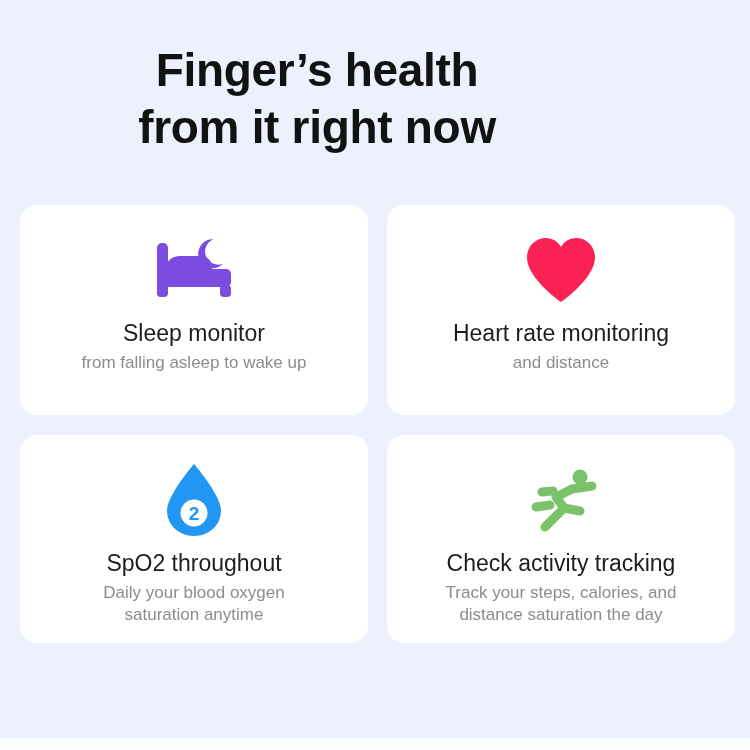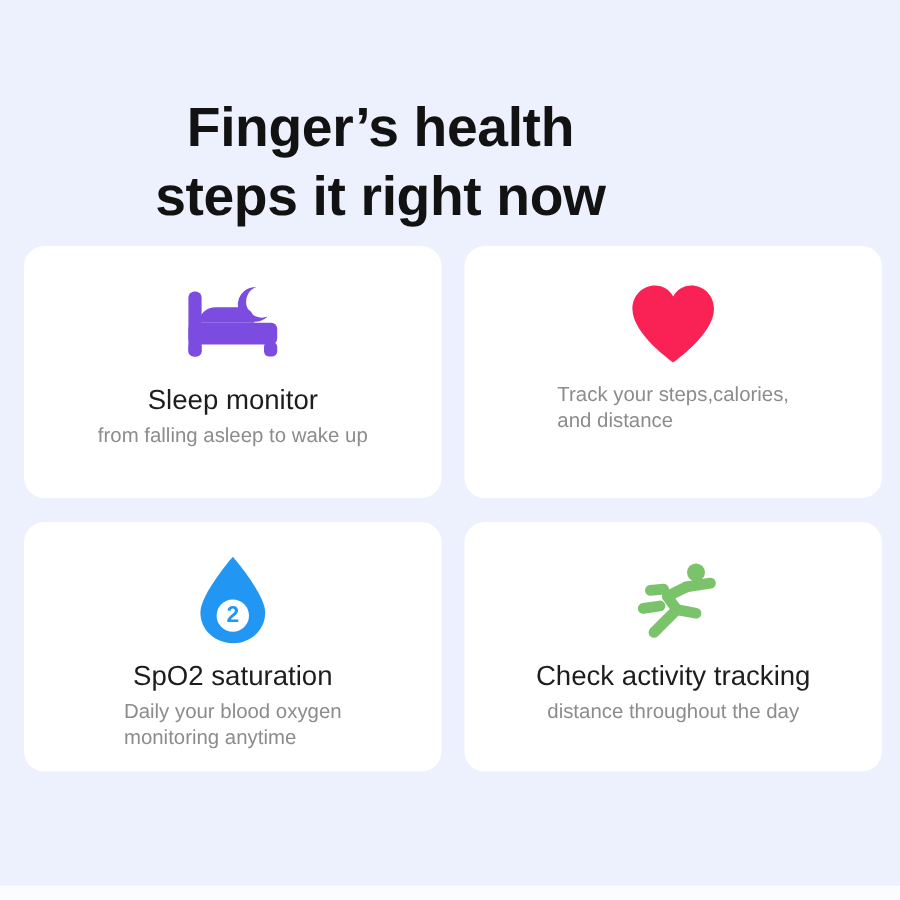--- a/index.html
+++ b/index.html
@@ -36,21 +36,20 @@
     position: absolute;
     top: 42px;
     left: 0;
     width: 634px;
     text-align: center;
     color: #121212;
     font-weight: bold;
     font-size: 46px;
     line-height: 57px;
     letter-spacing: -0.3px;
-    margin-top: 36px;
   }
   .headline .line {
     display: block;
     white-space: nowrap;
   }
 
   
   .grid {
     position: absolute;
     left: 20px;
@@ -92,37 +91,37 @@
     color: #1d1d1d;
     line-height: 28px;
     text-align: center;
     margin-top: 6px;
     white-space: nowrap;
   }
   .card-sub {
     font-size: 17px;
     color: #8c8c8c;
     line-height: 22px;
-    text-align: left;
+    text-align: center;
     margin-top: 5px;
     padding: 0 18px;
     max-width: 320px;
   }
   .card-sub .sub-line {
     display: block;
   }
 </style>
 </head>
 <body>
 
 <div class="page">
 
   <div class="headline">
     <span class="line">Finger’s health</span>
-    <span class="line">steps it right now</span>
+    <span class="line">from it right now</span>
   </div>
 
   <div class="grid">
 
     <div class="card">
       <div class="card-inner">
         <div class="icon-wrap">
           <svg width="84" height="66" viewBox="0 0 84 66" aria-hidden="true">
             <g fill="#7c4ce0">
               <rect x="5" y="6" width="11" height="54" rx="5"></rect>
@@ -141,61 +140,62 @@
       </div>
     </div>
 
     <div class="card">
       <div class="card-inner">
         <div class="icon-wrap">
           <svg width="74" height="68" viewBox="0 0 74 68" aria-hidden="true">
             <path fill="#fa2255" d="M37 66 C37 66 3 42.5 3 21.5 C3 10 11.8 2 21.8 2 C28.6 2 34 5.7 37 11 C40 5.7 45.4 2 52.2 2 C62.2 2 71 10 71 21.5 C71 42.5 37 66 37 66 Z"></path>
           </svg>
         </div>
-        <div class="card-sub">
-          <span class="sub-line">Track your steps,calories,</span>
+        <div class="card-title">Heart rate monitoring</div>
+        <div class="card-sub">
           <span class="sub-line">and distance</span>
         </div>
       </div>
     </div>
 
     <div class="card">
       <div class="card-inner">
         <div class="icon-wrap">
           <svg width="62" height="76" viewBox="0 0 62 76" aria-hidden="true">
             <path fill="#2196f3" d="M31 2 C31 2 4 33 4 48.5 C4 63.1 16.1 74 31 74 C45.9 74 58 63.1 58 48.5 C58 33 31 2 31 2 Z"></path>
             <circle cx="31" cy="51" r="13.5" fill="#ffffff"></circle>
             <text x="31" y="51" fill="#2196f3" font-family="'Liberation Sans', sans-serif" font-size="19" font-weight="bold" text-anchor="middle" dominant-baseline="central">2</text>
           </svg>
         </div>
-        <div class="card-title">SpO2 saturation</div>
+        <div class="card-title">SpO2 throughout</div>
         <div class="card-sub">
           <span class="sub-line">Daily your blood oxygen</span>
-          <span class="sub-line">monitoring anytime</span>
+          <span class="sub-line">saturation anytime</span>
         </div>
       </div>
     </div>
 
     <div class="card">
       <div class="card-inner">
         <div class="icon-wrap">
           <svg width="82" height="66" viewBox="0 0 82 66" aria-hidden="true">
             <g fill="none" stroke="#7ac36a" stroke-width="9" stroke-linecap="round" stroke-linejoin="round">
               <path d="M25 60 L44 41 L36 30 L52 22"></path>
               <path d="M44 41 L60 44"></path>
               <path d="M52 22 L72 19"></path>
               <path d="M33 24 L22 25"></path>
               <path d="M30 38 L16 40"></path>
             </g>
             <circle cx="60" cy="10" r="7.5" fill="#7ac36a"></circle>
           </svg>
         </div>
         <div class="card-title">Check activity tracking</div>
         <div class="card-sub">
-          <span class="sub-line">distance throughout the day</span>
+          <span class="sub-line">Track your steps, calories, and</span>
+          <span class="sub-line">distance saturation the day</span>
         </div>
       </div>
     </div>
 
   </div>
 
   <div class="bottom-strip"></div>
 </div>
 
 </body></html>

